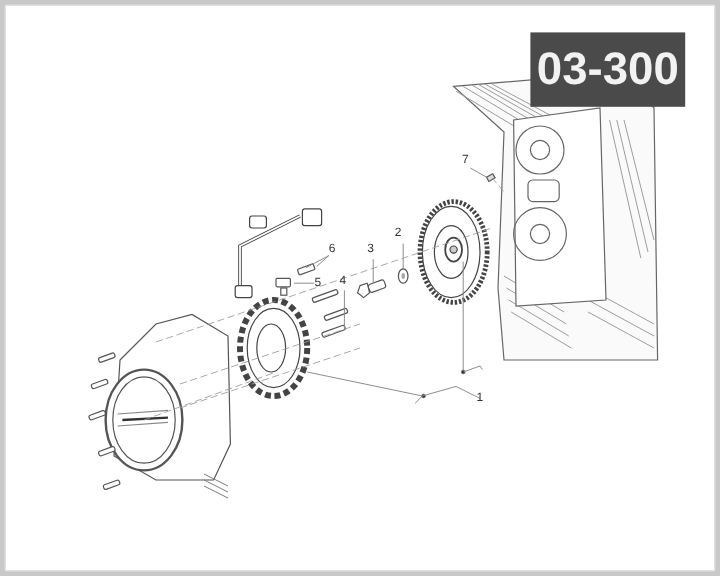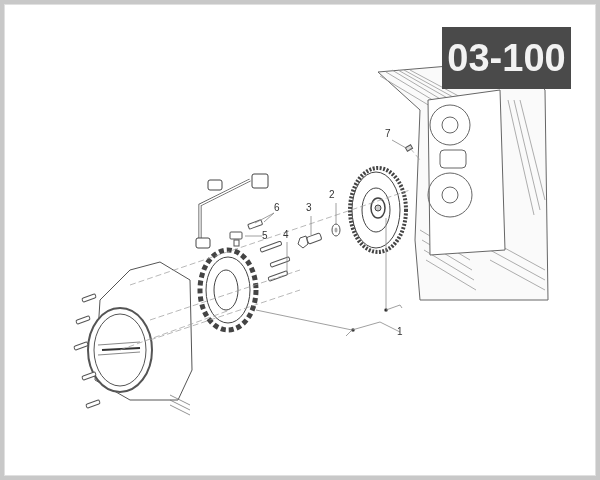--- a/index.html
+++ b/index.html
@@ -139,13 +139,13 @@
 </svg>
 
 <span class="callout" style="left:397px;top:326px;">1</span>
 <span class="callout" style="left:329px;top:189px;">2</span>
 <span class="callout" style="left:306px;top:202px;">3</span>
 <span class="callout" style="left:283px;top:229px;">4</span>
 <span class="callout" style="left:262px;top:230px;">5</span>
 <span class="callout" style="left:274px;top:202px;">6</span>
 <span class="callout" style="left:385px;top:128px;">7</span>
 
-<div class="badge">03-100</div>
+<div class="badge">03-300</div>
 
 </body></html>

